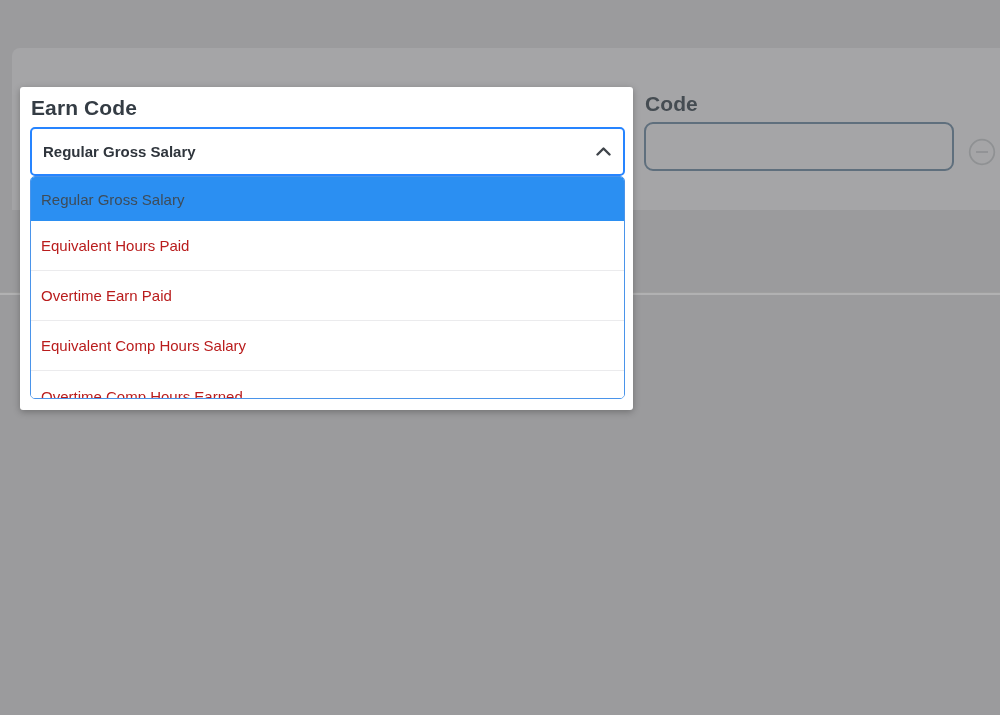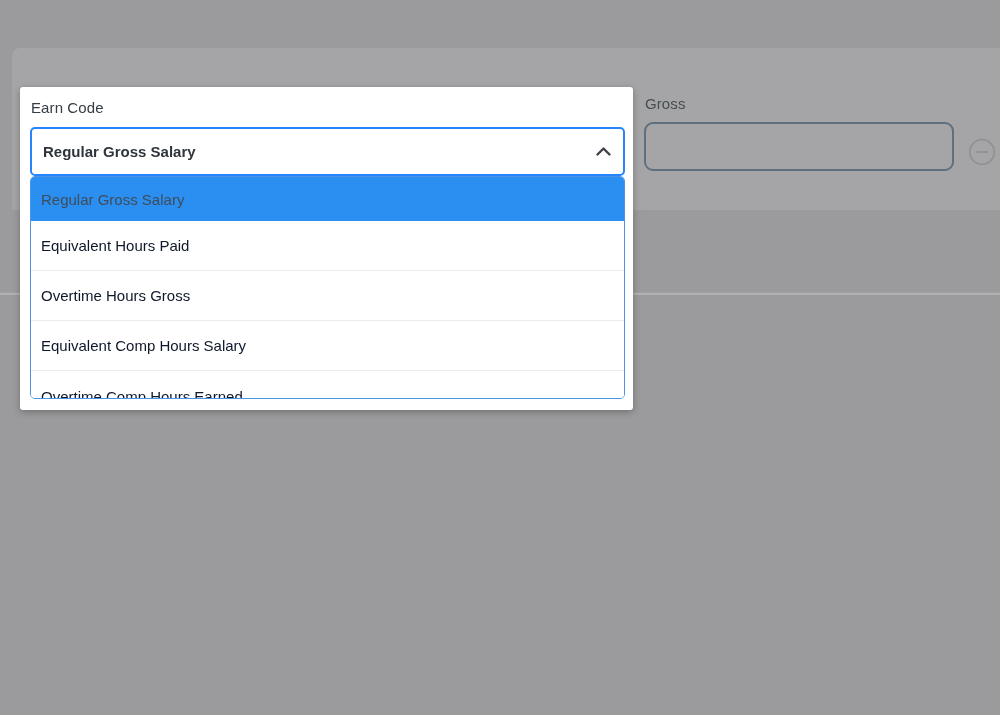--- a/index.html
+++ b/index.html
@@ -19,21 +19,21 @@
   
   .dim-divider{
     position:absolute;left:0;top:292px;width:1000px;height:2px;
     border-top:1px solid rgba(0,0,0,0.10);
     background:rgba(255,255,255,0.22);
   }
 
   
   .hours-group{position:absolute;left:644px;top:95px;width:312px;}
   .field-label{
-    font-size:15px;font-weight:400;color:#3c434b;letter-spacing:.1px;
+    font-size:21px;font-weight:700;color:#3c434b;letter-spacing:.1px;
     margin:0 0 9px 1px;line-height:18px;
   }
   .hours-label{color:#454c52;}
   .hours-input{
     box-sizing:border-box;display:block;width:310px;height:49px;
     background:transparent;border:2px solid #5f6f7d;border-radius:9px;
     outline:none;font-size:15px;color:#3c434b;padding:0 12px;
     font-family:inherit;
   }
   .remove-btn{
@@ -65,38 +65,38 @@
   }
 
   .select-menu{
     position:absolute;left:10px;top:89px;width:595px;height:223px;
     box-sizing:border-box;background:#fff;
     border:1px solid #4a94ea;border-radius:5px;
     overflow:hidden;
   }
   .option{
     box-sizing:border-box;height:50px;display:flex;align-items:center;
-    padding-left:10px;font-size:15px;color:#0f172a;cursor:pointer;
+    padding-left:10px;font-size:15px;color:#b91c1c;cursor:pointer;
     border-bottom:1px solid #ebebed;background:#fff;
   }
   .option:last-child{border-bottom:none;text-decoration:underline;}
   .option.highlighted{
     height:44px;background:#2b8ff2;color:#3e4c59;border-bottom:none;
   }
 </style>
 </head>
 <body>
 
 <div class="stage">
 
   <div class="dim-panel"></div>
   <div class="dim-divider"></div>
 
   <div class="hours-group">
-    <div class="field-label hours-label">Gross</div>
+    <div class="field-label hours-label">Code</div>
     <input class="hours-input" type="text" value="" style="">
   </div>
 
   <button class="remove-btn">
     <span>
       <svg width="28" height="28" viewBox="0 0 28 28">
         <circle cx="14" cy="14" r="12.3" fill="none" stroke="#8f9193" stroke-width="1.7"></circle>
         <line x1="8" y1="14" x2="20" y2="14" stroke="#8f9193" stroke-width="1.7"></line>
       </svg>
     </span>
@@ -111,19 +111,19 @@
       <span class="select-caret">
         <svg width="15" height="9" viewBox="0 0 15 9">
           <polyline points="1.5,7.5 7.5,1.5 13.5,7.5" fill="none" stroke="#3f444a" stroke-width="2.4" stroke-linecap="round" stroke-linejoin="round"></polyline>
         </svg>
       </span>
     </div>
 
     <div class="select-menu">
       <div class="option highlighted">Regular Gross Salary</div>
       <div class="option">Equivalent Hours Paid</div>
-      <div class="option">Overtime Hours Gross</div>
+      <div class="option">Overtime Earn Paid</div>
       <div class="option">Equivalent Comp Hours Salary</div>
       <div class="option">Overtime Comp Hours Earned</div>
     </div>
 
   </div>
 </div>
 
 </body></html>

